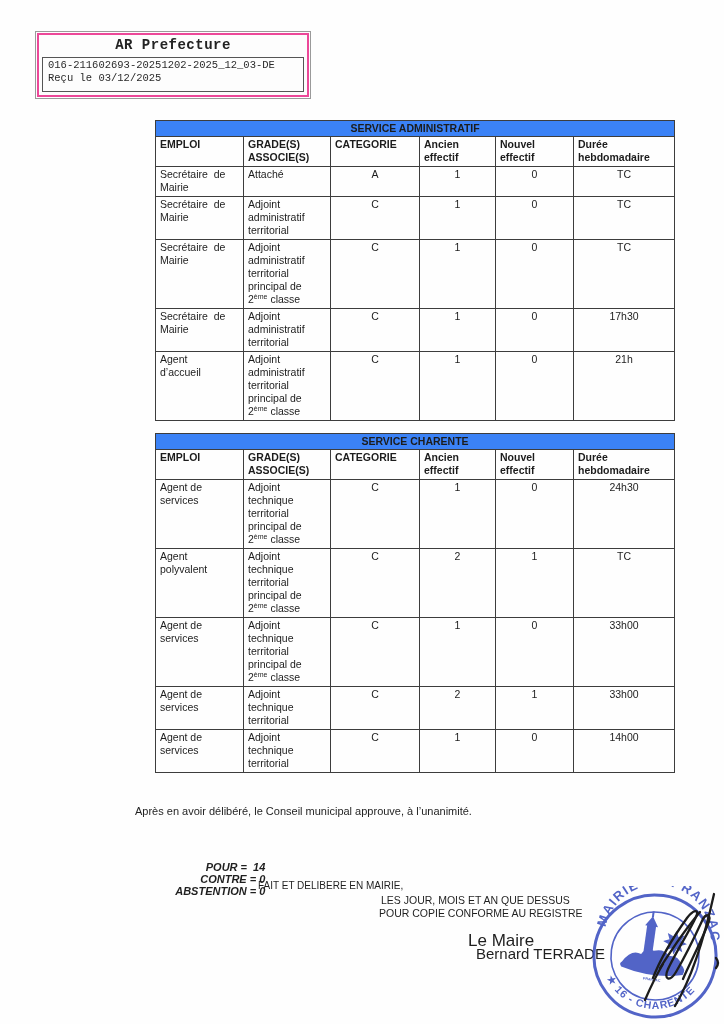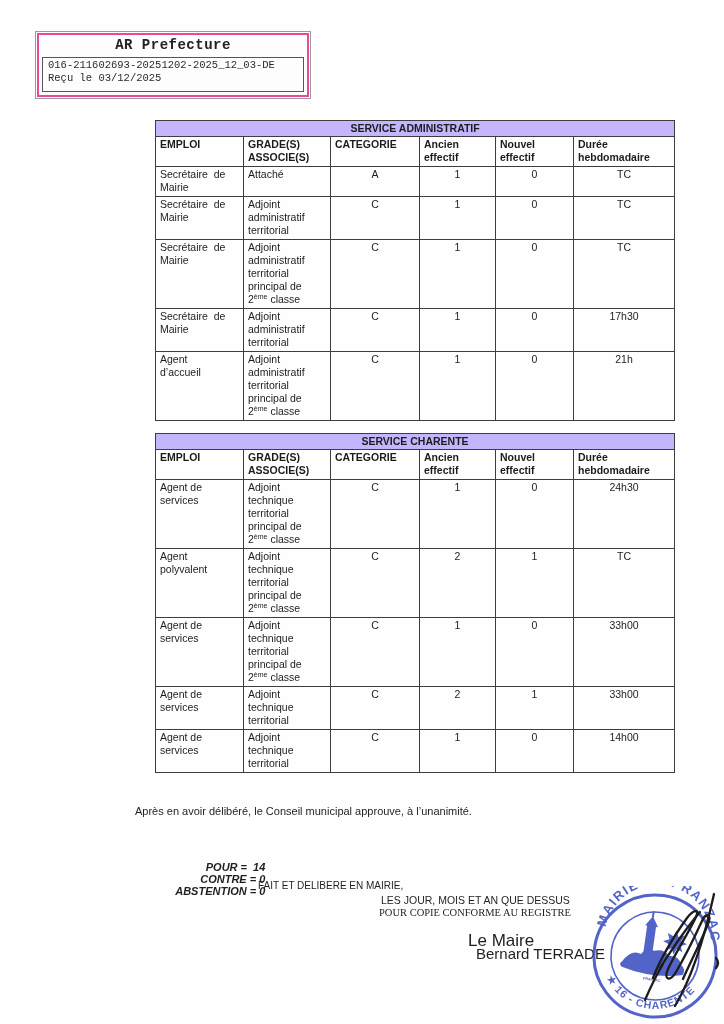--- a/index.html
+++ b/index.html
@@ -34,35 +34,35 @@
     border-collapse:collapse; table-layout:fixed;
     font-size:10.5px; line-height:13px; color:#1c1c1c;
   }
   table.t1 { top:120px; }
   table.t2 { top:433px; }
   .doc-table td {
     border:1px solid #3d3d3d; vertical-align:top;
     padding:1px 4px 2px 4px; white-space:pre-wrap;
   }
   .doc-table td.title-cell {
-    text-align:center; font-weight:bold; padding:1px 2px; background:#c4b5fd;
+    text-align:center; font-weight:bold; padding:1px 2px; background:#3b82f6;
   }
   .doc-table td.th { font-weight:bold; }
   .doc-table td.c-center { text-align:center; }
   .doc-table sup { font-size:7px; line-height:0; vertical-align:4px; }
 
   
   .abs { position:absolute; white-space:pre-wrap;text-align:right; }
   .apres { left:135px; top:805px; font-size:11px; }
   .vote  { left:135px; top:849px; font-size:11px; font-weight:bold; font-style:italic; }
   .vote .v-contre { margin-left:53px; }
   .vote .v-abstention { margin-left:24px; }
   .fait  { left:258px; top:880px; font-size:10px; }
   .jour  { left:381px; top:894px; font-size:10.5px; }
-  .copie { left:379px; top:907px; font-size:10.5px;font-family:Liberation Serif, serif; }
+  .copie { left:379px; top:907px; font-size:10.5px; }
   .maire { left:468px; top:931px; font-size:17px; }
   .maire-name { left:476px; top:945px; font-size:15px; }
 
   
   .stamp-svg { position:absolute; left:577px; top:886px; }
   .stamp-ink { stroke:var(--stamp-color,#3b4fc0); fill:none; }
   .stamp-fill { fill:var(--stamp-color,#3b4fc0); }
   .stamp-text { fill:var(--stamp-color,#3b4fc0); font-family:"Liberation Sans",sans-serif; font-weight:bold; }
   .sig-svg { position:absolute; left:615px; top:878px; }
   .sig-stroke { stroke:#1c1c1c; fill:none; stroke-width:2.3; stroke-linecap:round; }

